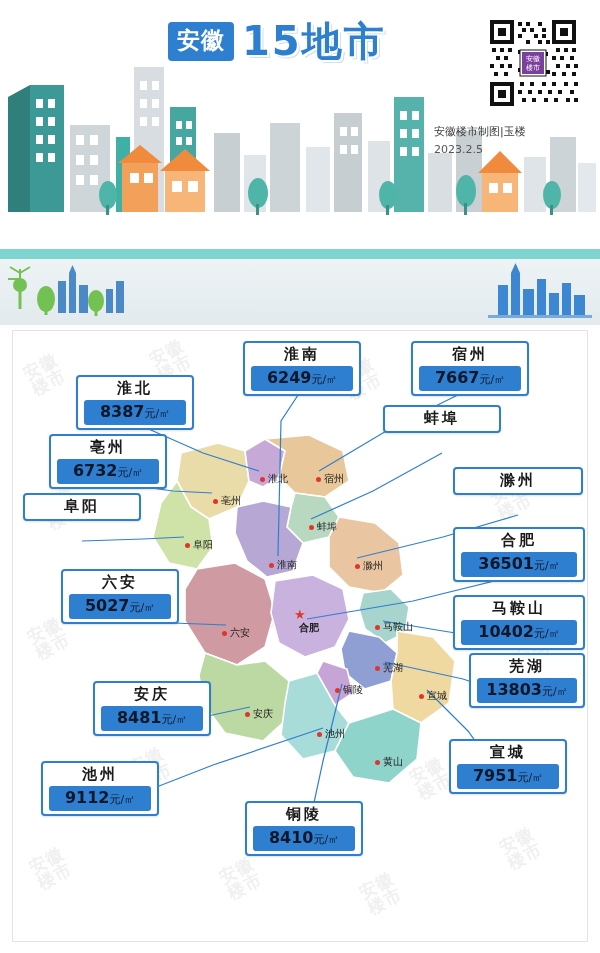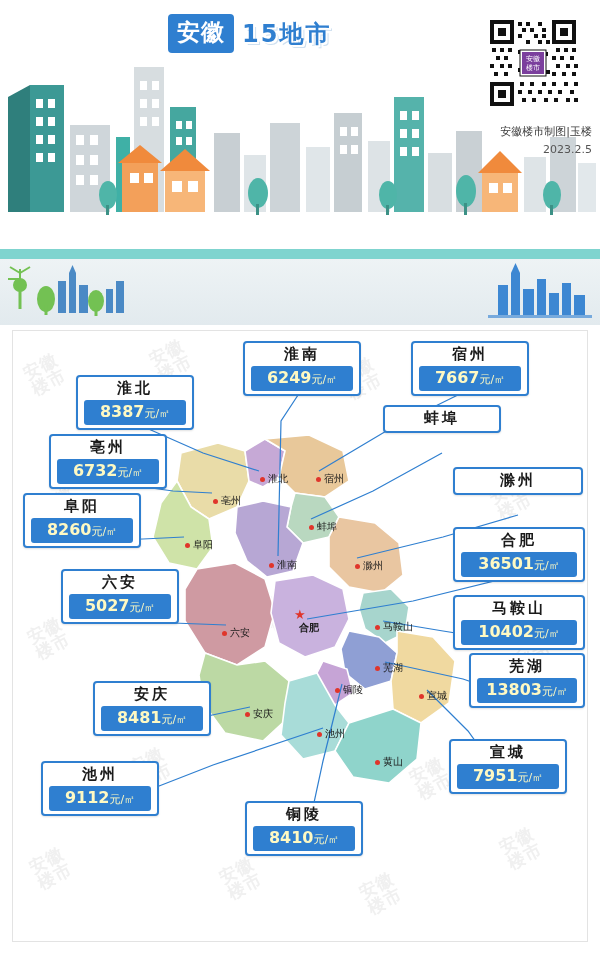--- a/index.html
+++ b/index.html
@@ -31,34 +31,34 @@
 
   
   .title-wrap { position:absolute; left:168px; top:14px; width:290px; z-index:6; }
   .title-row1 { display:flex; align-items:center; gap:8px; }
   .tag-anhui {
     background:#2f7fd0; color:#fff; font-weight:bold; font-size:23px;
     padding:3px 9px 5px; border-radius:4px; letter-spacing:1px;
     font-family:"DejaVu Sans","Liberation Sans",sans-serif;
   }
   .title-main {
-    color:#2f7fd0; font-size:24px; font-weight:bold; letter-spacing:2px;
+    color:#2f7fd0; font-size:40px; font-weight:bold; letter-spacing:2px;
     text-shadow: 2px 2px 0 #ffffff, 3px 3px 0 #cfe0f0;
   }
   .title-row2 {
     margin-top:6px; color:#2f7fd0; font-size:34px; font-weight:bold; letter-spacing:2px;
     text-shadow: 2px 2px 0 #ffffff, 3px 3px 0 #cfe0f0;
   }
   .qr-box {
     position:absolute; right:18px; top:14px; width:98px; height:98px;
     background:#fff; z-index:6; padding:2px;
   }
   .qr-box svg { display:block; }
   .credit {
-    position:absolute; right:8px; top:124px; width:140px; text-align:right;
+    position:absolute; right:26px; top:124px; width:140px; text-align:left;
     font-size:11px; color:#3b3b3b; z-index:6;
   }
   .credit .date { margin-top:4px; font-size:11px; color:#555; }
 
   
   .map-panel {
     position:absolute; left:12px; top:330px; width:576px; height:612px;
     background:#ffffff; border:1px solid #e3e3e3;
     overflow:hidden;
   }
@@ -73,21 +73,21 @@
   .callout {
     position:absolute; background:#ffffff; border:2px solid #2f7fd0;
     border-radius:4px; text-align:center; padding:2px 6px 3px;
     z-index:20; white-space:nowrap;
     box-shadow:0 1px 2px rgba(0,0,0,0.12);
   }
   .callout .cname {
     color:#1a1a1a; font-size:15px; font-weight:bold; letter-spacing:3px; line-height:1.25;
   }
   .callout .cprice {
-    margin-top:2px; background:#2f7fd0; color:#fef9c3; border-radius:3px;
+    margin-top:2px; background:#2f7fd0; color:#0f172a; border-radius:3px;
     font-size:16px; font-weight:bold; padding:2px 6px 3px; line-height:1.25;
   }
   .callout .cprice .unit { font-size:11px; font-weight:normal; }
 
   
   .citydot { position:absolute; z-index:18; display:flex; align-items:center; gap:3px; }
   .citydot .dot { width:5px; height:5px; border-radius:50%; background:#e0352b; }
   .citydot .cn { font-size:10px; color:#1a1a1a; }
   .star { position:absolute; z-index:18; color:#e0352b; font-size:13px; line-height:1; }
 
@@ -475,21 +475,20 @@
     </div>
     <div class="callout" style="left:36px;  top:103px; width:118px;">
       <div class="cname">亳州</div>
       <div class="cprice"><span>6732</span><span class="unit">元/㎡</span></div>
     </div>
     <div class="callout" style="left:440px; top:136px; width:130px;">
       <div class="cname">滁州</div>
     </div>
     <div class="callout" style="left:10px;  top:162px; width:118px;">
       <div class="cname">阜阳</div>
-      <div class="cprice"><span>8260</span><span class="unit">元/㎡</span></div>
     </div>
     <div class="callout" style="left:440px; top:196px; width:132px;">
       <div class="cname">合肥</div>
       <div class="cprice"><span>36501</span><span class="unit">元/㎡</span></div>
     </div>
     <div class="callout" style="left:48px;  top:238px; width:118px;">
       <div class="cname">六安</div>
       <div class="cprice"><span>5027</span><span class="unit">元/㎡</span></div>
     </div>
     <div class="callout" style="left:440px; top:264px; width:132px;">

